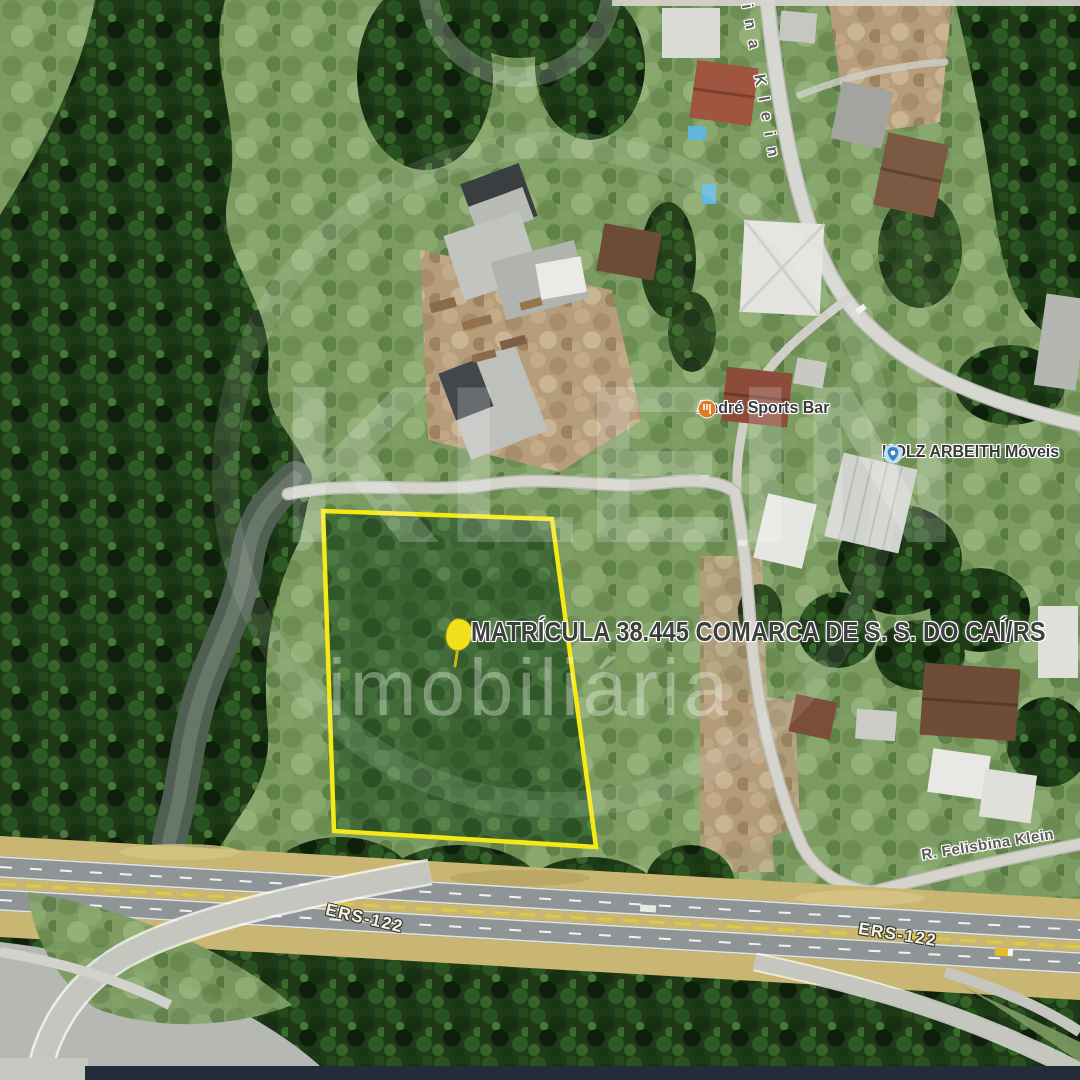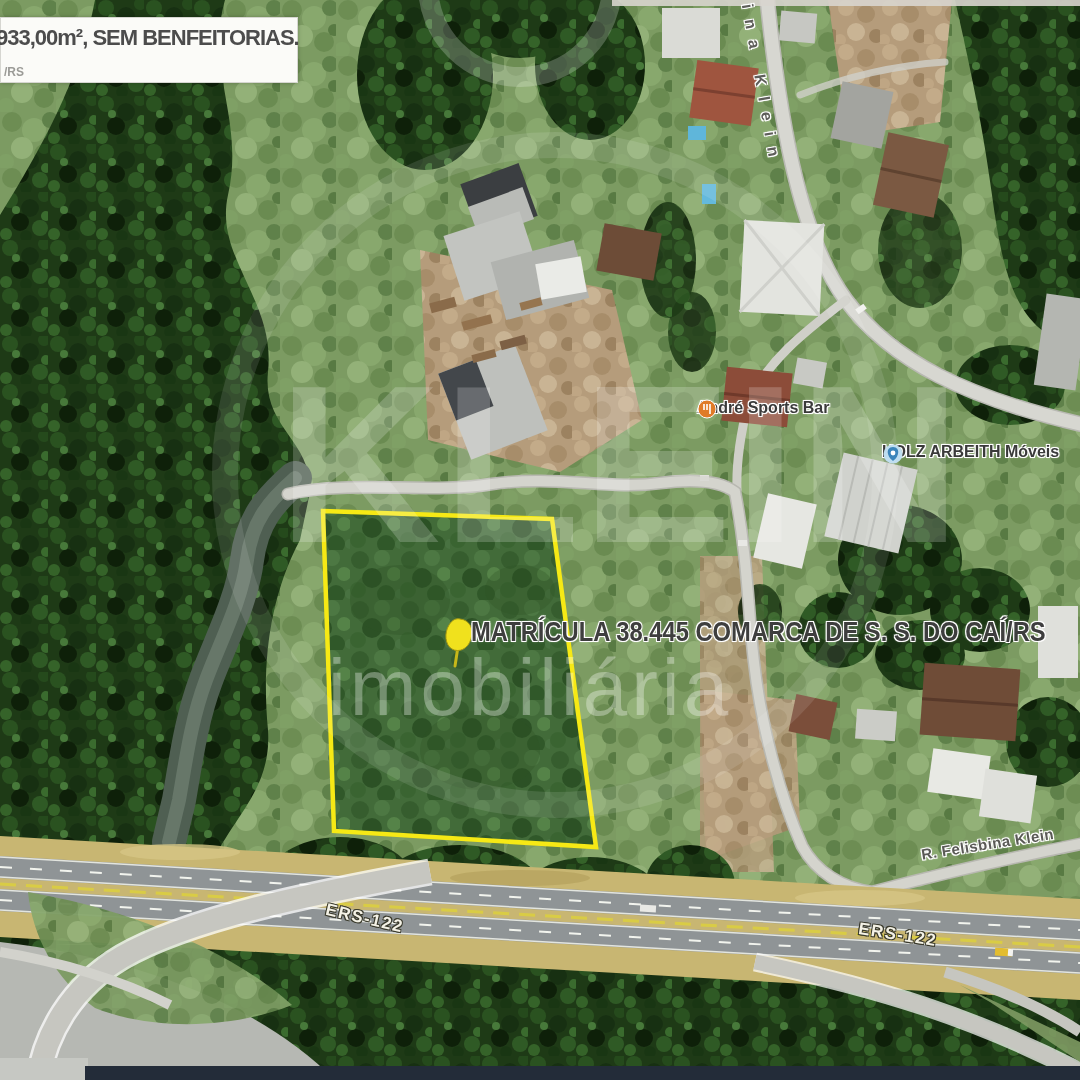--- a/index.html
+++ b/index.html
@@ -278,18 +278,14 @@
   <svg width="22" height="22">
     <circle cx="11" cy="11" r="9.5" fill="#bfdef0"></circle>
     <path d="M11,4 C15,4 17,7 16,11 C15,15 12,17 11,18 C10,17 7,15 6,11 C5,7 7,4 11,4 Z" fill="#3b85bb"></path>
     <circle cx="11" cy="10" r="2.4" fill="#fff"></circle>
   </svg>
   <span class="poi-label halo-w">HOLZ ARBEITH Móveis</span>
 </div>
 
 <div class="overlay matricula halo-w">MATRÍCULA 38.445 COMARCA DE S. S. DO CAÍ/RS</div>
 
-<div class="overlay info-box">
-  <span class="area">933,00m², SEM BENFEITORIAS.</span>
-  <span class="corner">/RS</span>
+
 </div>
 
-</div>
-
 </body></html>

